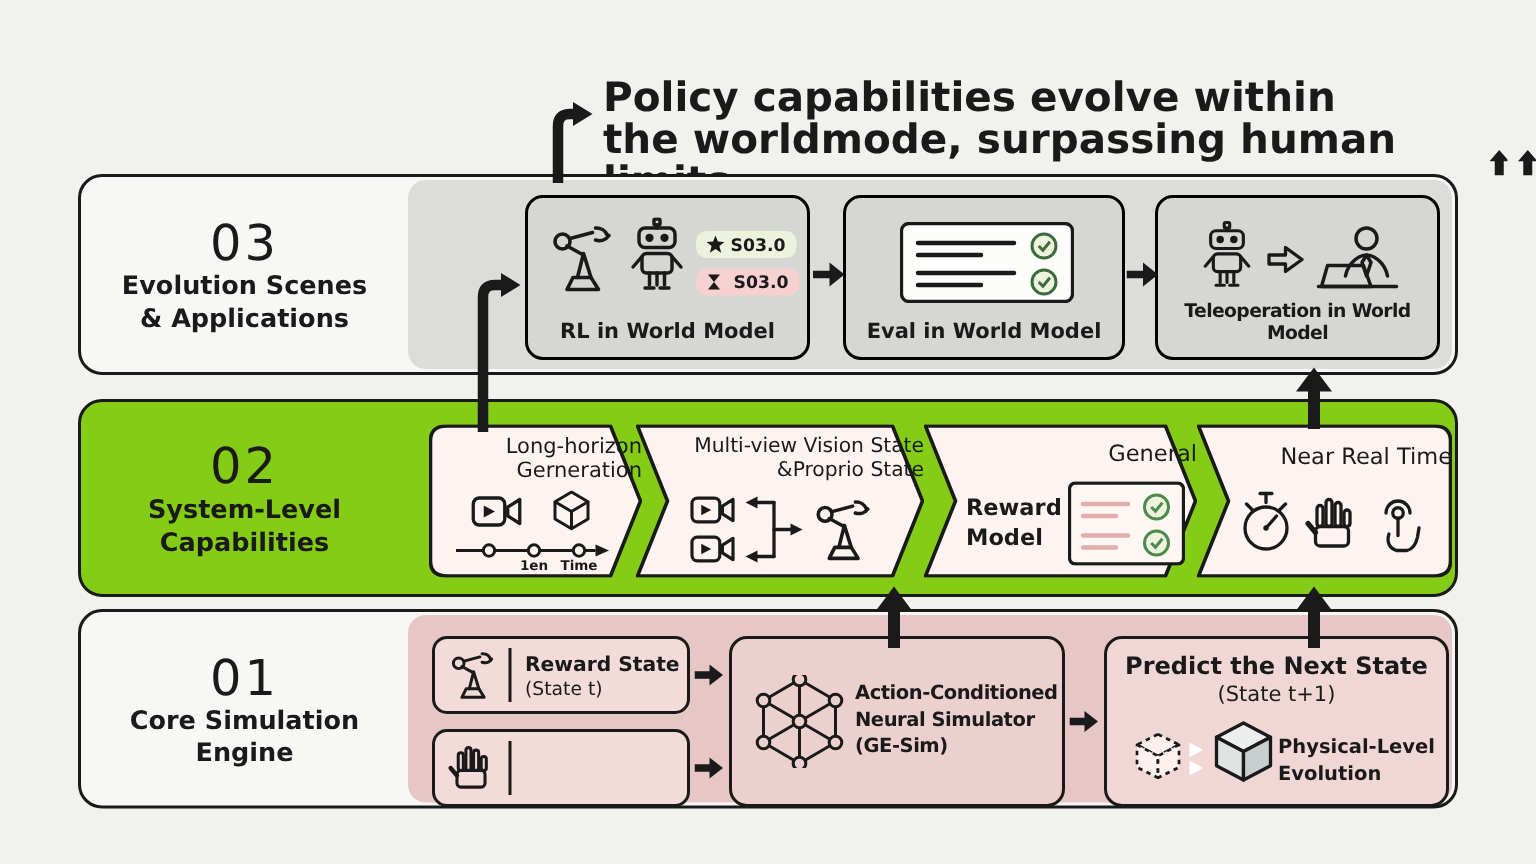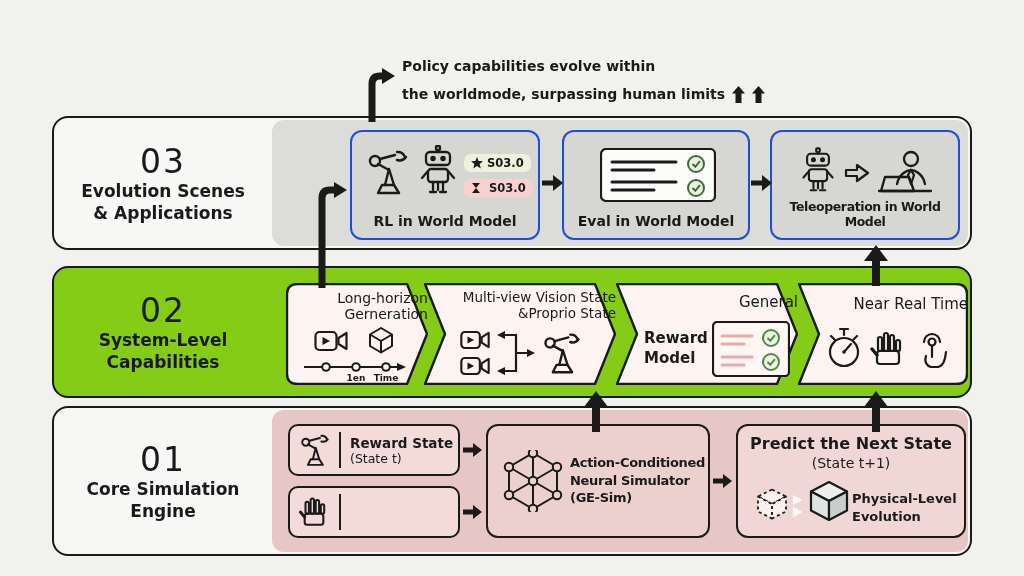--- a/index.html
+++ b/index.html
@@ -5,28 +5,28 @@
   html,body{margin:0;padding:0;background:#e8e8e6;}
   .stage{position:relative;width:1024px;height:576px;background:#f1f1ee;overflow:hidden;
          font-family:"DejaVu Sans","Liberation Sans",sans-serif;color:#1a1a1a;}
   .abs{position:absolute;}
   .row{position:absolute;left:52px;width:920px;border:2.5px solid #1a1a1a;border-radius:16px;box-sizing:border-box;}
   .rowlabel{position:absolute;left:0;top:0;width:218px;height:100%;display:flex;flex-direction:column;
             align-items:center;justify-content:center;z-index:2;}
   .rownum{font-size:33px;letter-spacing:2px;font-weight:400;}
   .rowtitle{font-weight:bold;font-size:17px;line-height:1.25;text-align:center;}
   .panel{position:absolute;top:2px;bottom:2px;right:2px;border-radius:12px;}
-  .gbox{position:absolute;background:#d6d6d3;border:2px solid #1d4ed8;border-radius:12px;box-sizing:border-box;z-index:3;}
+  .gbox{position:absolute;background:#d6d6d3;border:2px solid #000000;border-radius:12px;box-sizing:border-box;z-index:3;}
   .boxlabel{position:absolute;left:0;right:0;bottom:9px;text-align:center;font-weight:bold;font-size:14px;}
   .badge{display:flex;align-items:center;gap:4px;border-radius:7px;padding:2px 7px;font-weight:bold;
          font-size:11.5px;margin-bottom:7px;width:fit-content;}
   .chev{position:absolute;top:15px;height:102px;z-index:3;}
   .chevtitle{position:absolute;left:4px;right:0;text-align:right;font-weight:normal;font-size:14px;line-height:1.18;white-space:nowrap;}
   .pinkbox{position:absolute;border:2px solid #1a1a1a;border-radius:10px;box-sizing:border-box;z-index:3;}
-  .hl{position:absolute;left:402px;top:52px;font-weight:bold;font-size:14px;line-height:28px;}
+  .hl{position:absolute;left:402px;top:52px;font-weight:bold;font-size:27px;line-height:28px;}
   .hl2{display:flex;align-items:center;gap:7px;}
   .arrowsvg{position:absolute;z-index:6;}
   .ticklabel{position:absolute;font-weight:bold;font-size:9px;text-align:center;}
 </style>
 </head>
 <body>
 
 <div class="stage">
 
   <div class="hl">
@@ -319,21 +319,21 @@
         <g fill="none" stroke="#1a1a1a" stroke-width="2.2" stroke-linecap="round" stroke-linejoin="round">
           <path d="M8 13a8 8 0 0 1 16 0"></path>
           <circle cx="16" cy="13" r="3.5"></circle>
           <path d="M16 17v11"></path>
           <path d="M10 27c-2 6 1 10 5 11h7c4-1 6-4 7-9l1-6"></path>
         </g>
       </svg>
     </div>
   </div>
 
-  <div class="row" style="top:406px;height:150px;background:#f7f7f5;">
+  <div class="row" style="top:406px;height:133px;background:#f7f7f5;">
     <div class="panel" style="left:218px;background:#e6c7c5;"></div>
 
     <div class="rowlabel">
       <div class="rownum">01</div>
       <div class="rowtitle">Core Simulation</div>
       <div class="rowtitle">Engine</div>
     </div>
 
     <div class="pinkbox" style="left:234px;top:16px;width:172px;height:52px;background:#f3dbd9;display:flex;align-items:center;padding-left:8px;">
       <svg width="34" height="34" viewBox="0 0 48 48">

